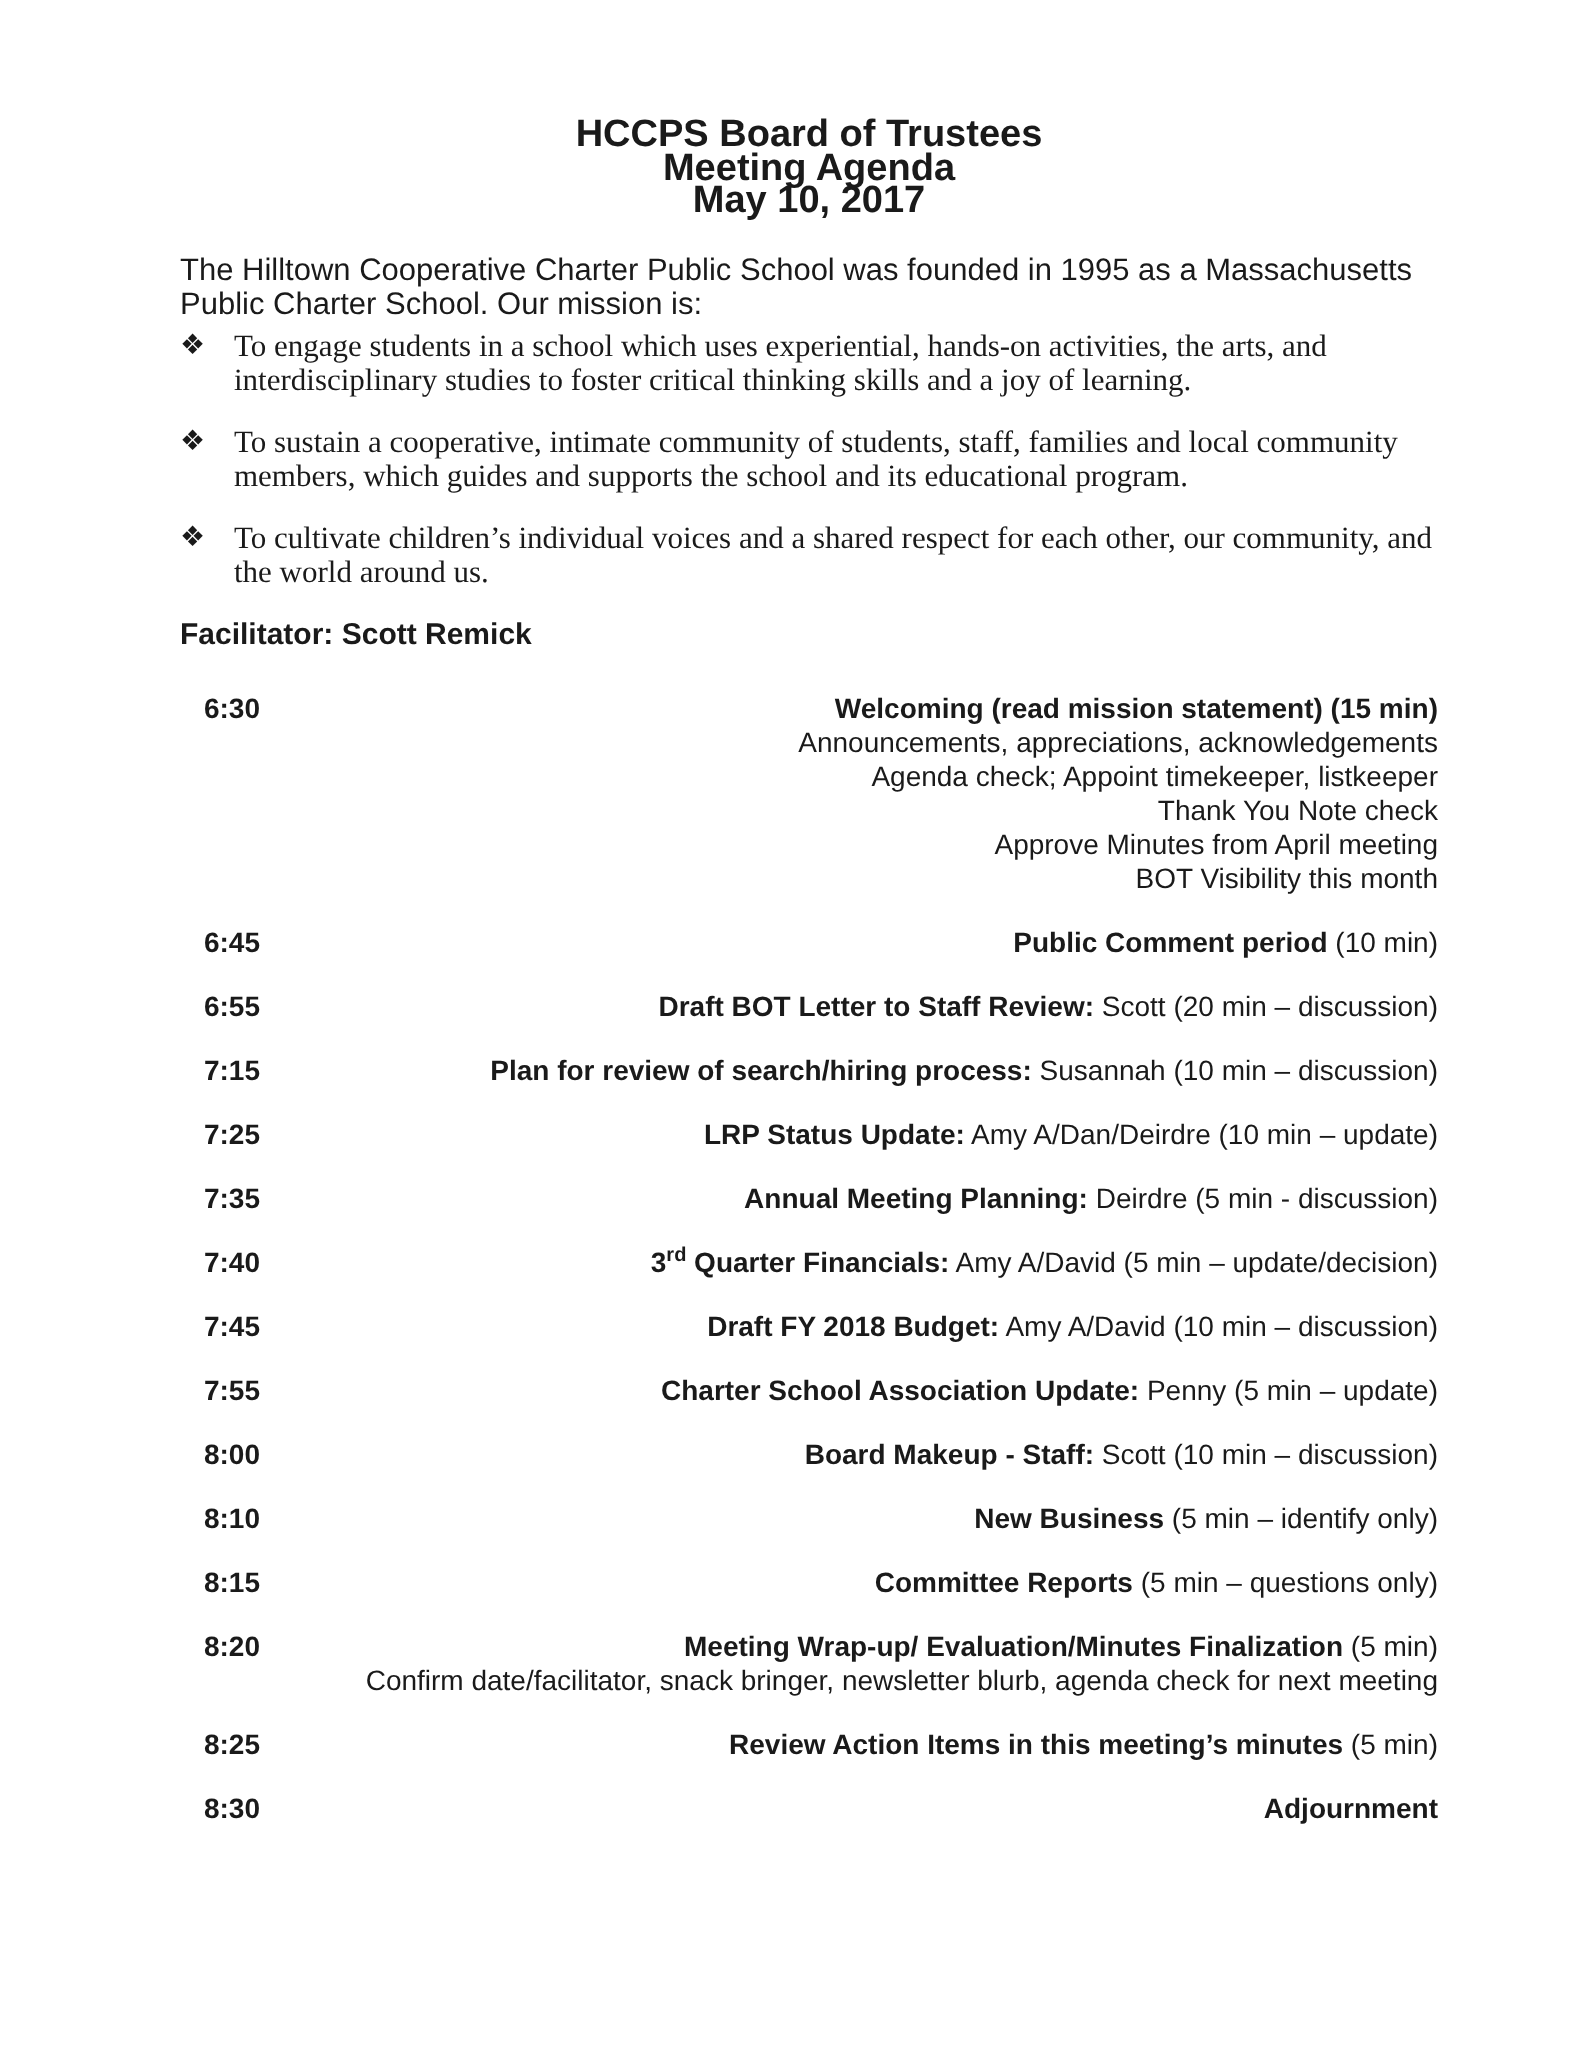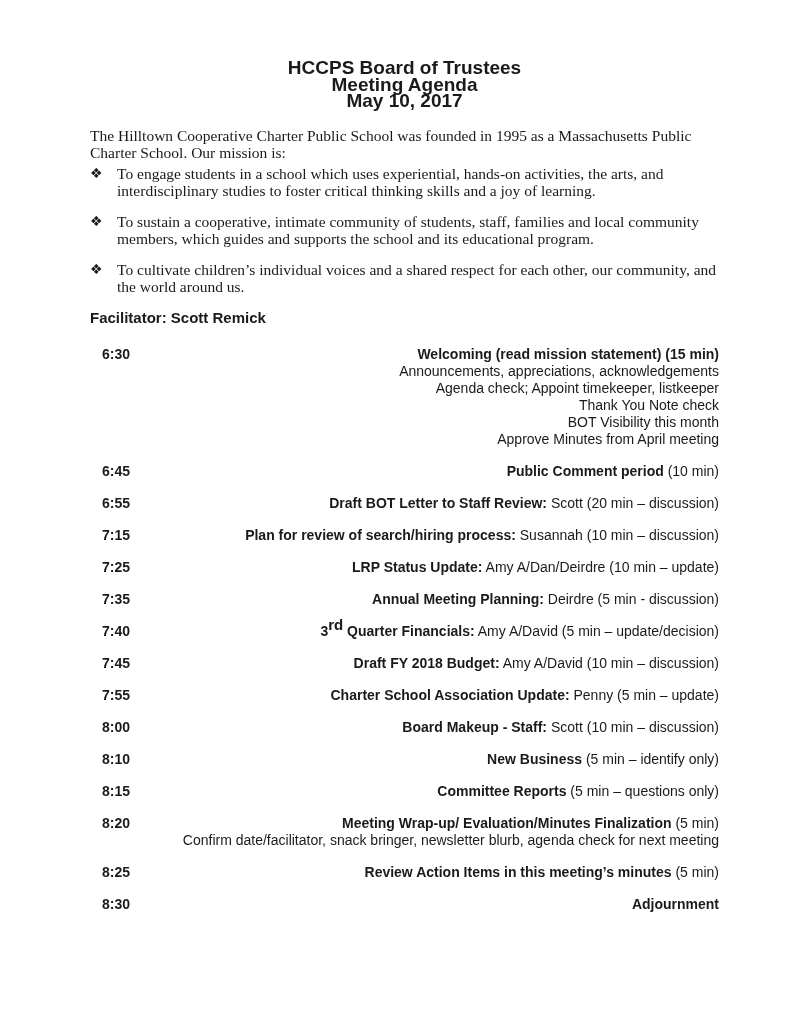--- a/index.html
+++ b/index.html
@@ -26,21 +26,21 @@
   
   .doc-header {
     text-align: center;
     font-weight: bold;
     font-size: 19px;
     line-height: 16.5px;
     margin-bottom: 17px;
   }
   
   .intro {
-    font-family: Liberation Serif, serif;
+    font-family: Liberation Sans, sans-serif;
     font-size: 15.5px;
     line-height: 17.5px;
     margin: 0 0 3px 0;
     max-width: 624px;
   }
   
   .mission {
     list-style: none;
     margin: 0 0 13px 0;
     padding: 0;
@@ -77,21 +77,21 @@
     font-weight: bold;
   }
   .agenda-item .content {
     flex: 1;
     padding-left: 8px;
   }
   .agenda-item b {
     font-weight: bold;
   }
   .agenda-item sup {
-    font-size: 15px;
+    font-size: 10px;
     vertical-align: super;
     line-height: 0;
   }
   .agenda-item:first-child .subline {
     padding-left: 15px;
   }
   .subline {
     padding-left: 0;
   }
 </style>
@@ -128,22 +128,22 @@
   <p class="facilitator">Facilitator: Scott Remick</p>
 
   <div id="agenda-list">
   <div class="agenda-item">
     <span class="time">6:30</span>
     <div class="content">
       <div class="line"><b class="title">Welcoming (read mission statement) (15 min)</b></div>
     <div class="subline">Announcements, appreciations, acknowledgements</div>
           <div class="subline">Agenda check; Appoint timekeeper, listkeeper</div>
           <div class="subline">Thank You Note check</div>
+          <div class="subline">Approve Minutes from April meeting</div>
           <div class="subline">BOT Visibility this month</div>
-          <div class="subline">Approve Minutes from April meeting</div>
         </div>
   </div>
 
   <div class="agenda-item">
     <span class="time">6:45</span>
     <div class="content">
       <div class="line"><b class="title">Public Comment period</b><span class="rest"> (10 min)</span></div>
     </div>
   </div>
 

